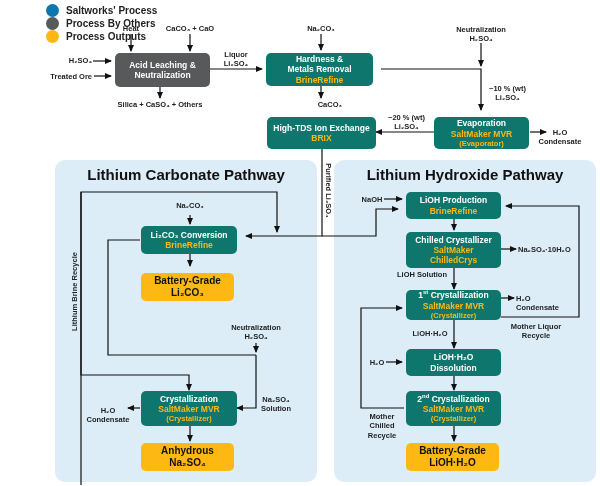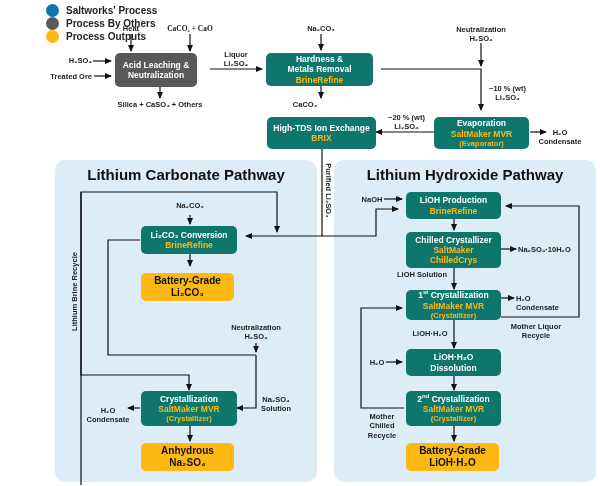--- a/index.html
+++ b/index.html
@@ -86,50 +86,50 @@
 </div>
 <div class="legend-item" style="top:16px;">
   <span class="dot" style="background:#58595b;"></span>
   <span>Process By Others</span>
 </div>
 <div class="legend-item" style="top:29px;">
   <span class="dot" style="background:#fdb813;"></span>
   <span>Process Outputs</span>
 </div>
 
-<div class="box gray" style="left:115px;top:53px;width:82px;height:34px;">
+<div class="box gray" style="left:115px;top:53px;width:95px;height:34px;">
   <span>Acid Leaching &amp;</span>
   <span>Neutralization</span>
 </div>
 <div class="box blue" style="left:266px;top:53px;width:107px;height:33px;">
   <span>Hardness &amp;</span>
   <span>Metals Removal</span>
   <span class="y">BrineRefine</span>
 </div>
 <div class="box blue" style="left:434px;top:117px;width:95px;height:32px;">
   <span>Evaporation</span>
   <span class="y">SaltMaker MVR</span>
   <span class="ysm">(Evaporator)</span>
 </div>
 <div class="box blue" style="left:267px;top:117px;width:109px;height:32px;">
   <span>High-TDS Ion Exchange</span>
   <span class="y">BRIX</span>
 </div>
 
 <div class="lbl" style="left:118px;top:24px;width:26px;">Heat</div>
-<div class="lbl" style="left:160px;top:24px;width:60px;font-family:Liberation Serif, serif;">CaCO₃ + CaO</div>
+<div class="lbl" style="left:160px;top:24px;width:60px;">CaCO₃ + CaO</div>
 <div class="lbl" style="left:60px;top:56px;width:32px;text-align:right;">H₂SO₄</div>
 <div class="lbl" style="left:40px;top:72px;width:52px;text-align:right;">Treated Ore</div>
 <div class="lbl" style="left:110px;top:100px;width:100px;">Silica + CaSO₄ + Others</div>
 <div class="lbl" style="left:216px;top:50px;width:40px;">
   <div>Liquor</div>
   <div>Li₂SO₄</div>
 </div>
 <div class="lbl" style="left:300px;top:24px;width:42px;">Na₂CO₃</div>
-<div class="lbl" style="left:284px;top:100px;width:42px;">CaCO₃</div>
+<div class="lbl" style="left:300px;top:100px;width:42px;text-align:right;">CaCO₃</div>
 <div class="lbl" style="left:451px;top:25px;width:60px;">
   <div>Neutralization</div>
   <div>H₂SO₄</div>
 </div>
 <div class="lbl" style="left:485px;top:84px;width:45px;">
   <div>~10 % (wt)</div>
   <div>Li₂SO₄</div>
 </div>
 <div class="lbl" style="left:384px;top:113px;width:45px;">
   <div>~20 % (wt)</div>

